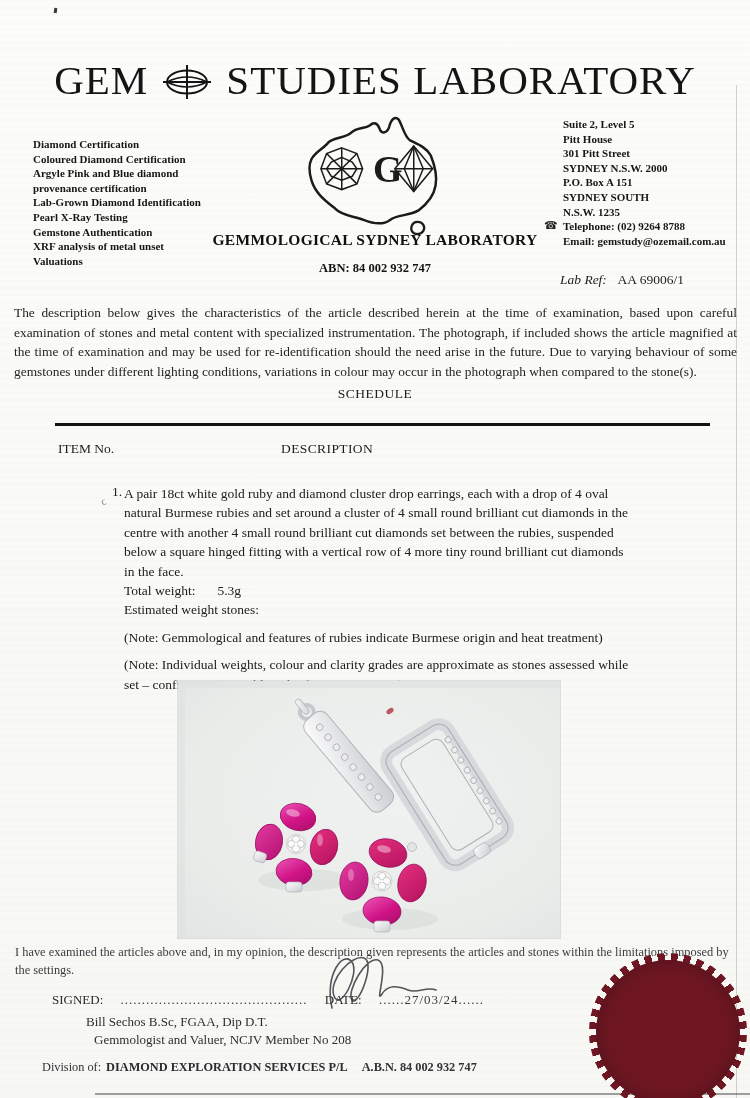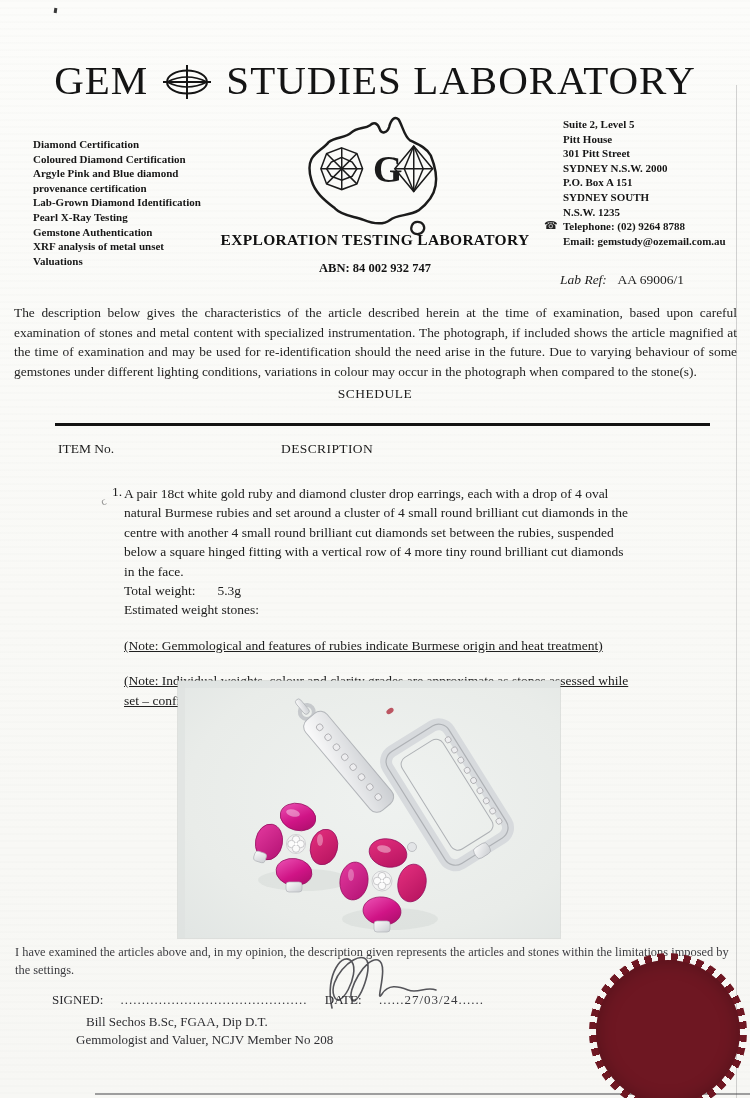--- a/index.html
+++ b/index.html
@@ -55,35 +55,35 @@
 
   
   .item-no { position:absolute; left:112px; top:484px; font-size:13.5px; color:#202020; }
   .item-body {
     position:absolute; left:124px; top:484px; width:510px;
     font-size:13.5px; line-height:19.4px; color:#202020;
   }
   .tw-line .val { margin-left:22px; }
   .weights { display:flex; }
   .weights .est { flex:0 0 147px; }
-  .note-block { margin-top:16px;text-decoration:underline; }
+  .note-block { margin-top:8px; }
 
   
   .photo { position:absolute; left:178px; top:681px; width:382px; height:257px;
     box-shadow:0 0 0 1px rgba(190,195,192,.45); overflow:hidden; }
 
   
   .attest { position:absolute; left:15px; top:944px; width:724px;
     font-size:12.4px; line-height:17.6px; color:#3c3c40; }
   .signature { position:absolute; left:318px; top:946px; }
   .signed-line { position:absolute; left:52px; top:992px; font-size:13px; color:#2c2c30; white-space:nowrap; }
   .signed-line .dots { letter-spacing:1px; color:#3a3a3e; }
   .signed-line .gap { display:inline-block; width:14px; }
   .sig-name  { position:absolute; left:86px; top:1014px; font-size:13px; color:#2e2e32; }
-  .sig-title { position:absolute; left:76px; top:1032px; font-size:13px; color:#2e2e32; }
+  .sig-title { position:absolute; left:94px; top:1032px; font-size:13px; color:#2e2e32; }
 
   .footer { position:absolute; left:42px; top:1060px; font-size:12.3px; color:#333338; white-space:nowrap; }
   .footer b { margin-left:5px; color:#2b2b30; }
   .footer .fabn { margin-left:14px; font-weight:bold; }
 
   
   .seal { position:absolute; left:589px; top:953px; width:158px; height:158px; }
   .seal-teeth { position:absolute; inset:0; border-radius:50%;
     background:repeating-conic-gradient(from 2deg, #6e1722 0deg 5.4deg, rgba(0,0,0,0) 5.4deg 10deg); }
   .seal-core { position:absolute; inset:7px; border-radius:50%; background:#6e1722;
@@ -162,21 +162,21 @@
     <div>P.O. Box A 151</div>
     <div>SYDNEY SOUTH</div>
     <div>N.S.W. 1235</div>
     <div class="addr-phone">
       <span class="phone-ic">☎</span>
       <span>Telephone: (02) 9264 8788</span>
     </div>
     <div>Email: gemstudy@ozemail.com.au</div>
   </div>
 
-  <div class="lab-title">EXPLORATION TESTING LABORATORY</div>
+  <div class="lab-title">GEMMOLOGICAL SYDNEY LABORATORY</div>
   <div class="abn-line">ABN: 84 002 932 747</div>
   <div class="lab-ref">
     <span class="lbl">Lab Ref:</span>
     <span>AA 69006/1</span>
   </div>
 
   <div class="intro">The description below gives the characteristics of the article described herein at the time of examination, based upon careful examination of stones and metal content with specialized instrumentation. The photograph, if included shows the article magnified at the time of examination and may be used for re-identification should the need arise in the future. Due to varying behaviour of some gemstones under different lighting conditions, variations in colour may occur in the photograph when compared to the stone(s).</div>
   <div class="schedule">SCHEDULE</div>
 
   <div class="hrule"></div>
@@ -310,19 +310,22 @@
   </svg>
   <div class="signed-line">
     <span>SIGNED:</span>
     <span class="gap"></span><span class="dots">............................................</span>
     <span class="gap"></span><span>DATE:</span>
     <span class="gap"></span><span class="dots">......27/03/24......</span>
   </div>
   <div class="sig-name">Bill Sechos B.Sc, FGAA, Dip D.T.</div>
   <div class="sig-title">Gemmologist and Valuer, NCJV Member No 208</div>
 
+  <div class="footer">
+    <span>Division of:</span><b>DIAMOND EXPLORATION SERVICES P/L</b><span class="fabn">A.B.N. 84 002 932 747</span>
+  </div>
 
   <div class="seal">
     <div class="seal-teeth"></div>
     <div class="seal-core"></div>
   </div>
 
 </div>
 
 </body></html>

